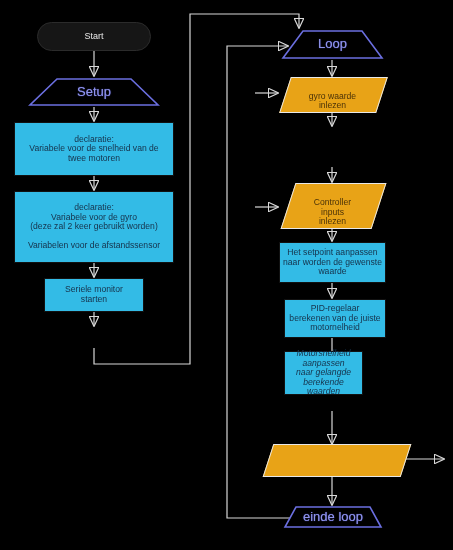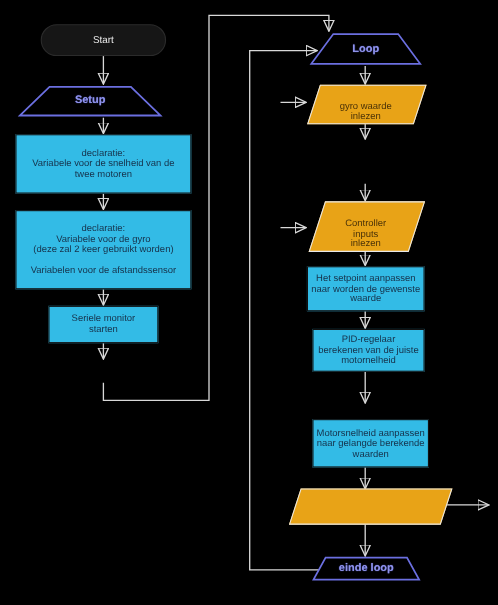--- a/index.html
+++ b/index.html
@@ -7,21 +7,21 @@
   #stage{position:relative;width:453px;height:550px;background:#000;border-radius:24px;}
   svg.layer{position:absolute;left:0;top:0;width:453px;height:550px;}
   .node{position:absolute;box-sizing:border-box;display:flex;align-items:center;justify-content:center;text-align:center;}
   .node .txt{white-space:pre-line;line-height:1.12;}
   .proc{background:#33bbe6;border:1px solid #111;color:#16314a;font-size:8.6px;}
   .io{color:#4a3208;font-size:8.6px;align-items:flex-end;}
   .io .txt{position:relative;z-index:2;}
   .io .shp{position:absolute;left:0;top:0;width:100%;height:100%;background:#e8a317;border:1px solid #e8e8e8;
            transform:skewX(-18deg);z-index:1;}
   .term{background:#161616;border:1px solid #2b2b2b;border-radius:22px;color:#e8e8e8;font-size:9px;}
-  .trap{color:#8f93e8;font-size:10px;font-weight:bold;}
+  .trap{color:#8f93e8;font-size:13px;font-weight:normal;}
   .trap .txt{position:relative;z-index:2;text-shadow:0 0 1px #5b5fd6;}
   .trapsvg{position:absolute;left:0;top:0;z-index:1;}
 </style>
 </head>
 <body>
 
 <div id="stage">
 
   <svg class="layer" viewBox="0 0 453 550">
     <defs>
@@ -57,21 +57,21 @@
       <path d="M255,207 L278,207" marker-end="url(#ah)"></path>
 
       <path d="M404,459 L444,459" marker-end="url(#ah)"></path>
     </g>
   </svg>
 
   <div class="node term" style="left:37px;top:22px;width:114px;height:29px;">
     <span class="txt">Start</span>
   </div>
 
-  <div class="node trap" style="left:16px;top:77px;width:132px;height:30px;">
+  <div class="node trap" style="left:28px;top:77px;width:132px;height:30px;">
     <svg class="trapsvg" width="132" height="30" viewBox="0 0 132 30">
       <path d="M29,2 L103,2 L130,28 L2,28 Z" fill="none" stroke="#6b6fe0" stroke-width="1.6"></path>
     </svg>
     <span class="txt">Setup</span>
   </div>
 
   <div class="node proc" style="left:14px;top:122px;width:160px;height:54px;">
     <span class="txt">declaratie:
 Variabele voor de snelheid van de
 twee motoren</span>
@@ -117,21 +117,21 @@
 naar worden de gewenste
 waarde</span>
   </div>
 
   <div class="node proc" style="left:284px;top:299px;width:102px;height:39px;">
     <span class="txt">PID-regelaar
 berekenen van de juiste
 motornelheid</span>
   </div>
 
-  <div class="node proc" style="left:284px;top:381px;width:106px;height:44px;">
+  <div class="node proc" style="left:284px;top:351px;width:79px;height:44px;font-style:italic;">
     <span class="txt">Motorsnelheid aanpassen
 naar gelangde berekende
 waarden</span>
   </div>
 
   <div class="node io" style="left:268px;top:444px;width:136px;height:31px;">
     <span class="shp"></span>
   </div>
 
   <div class="node trap" style="left:283px;top:505px;width:100px;height:24px;">

